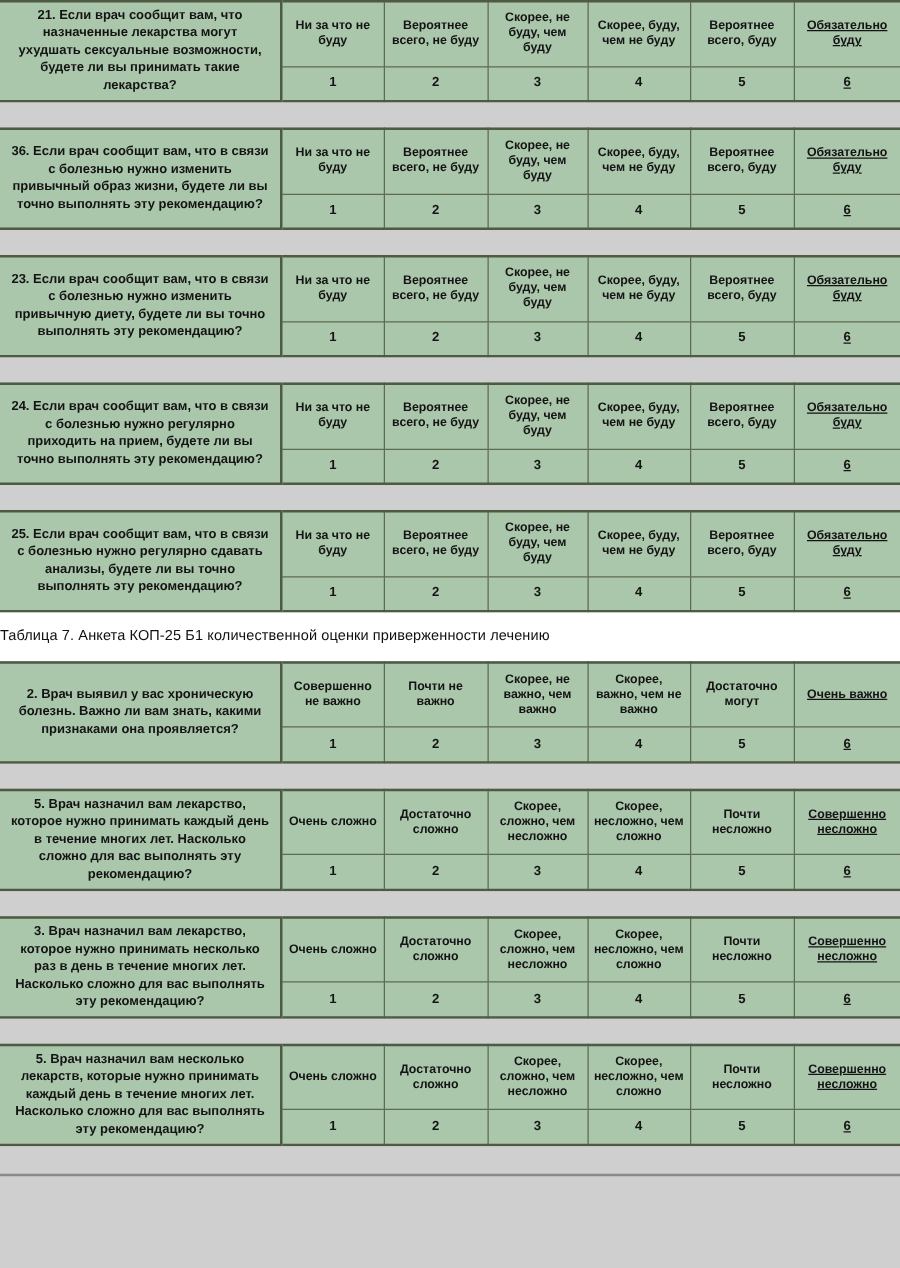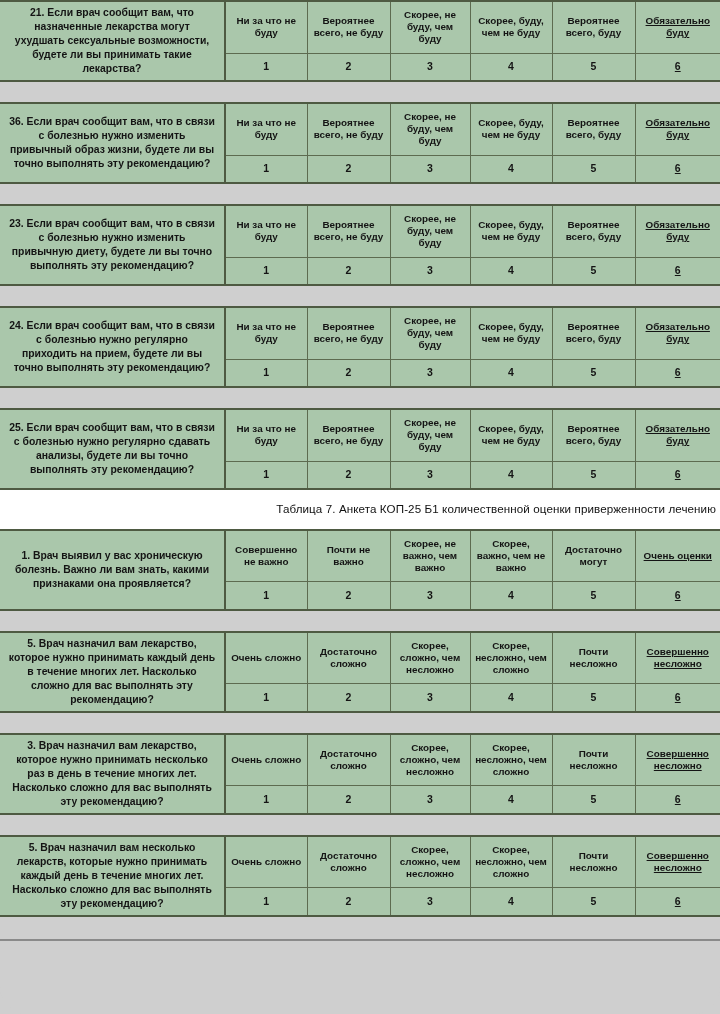--- a/index.html
+++ b/index.html
@@ -75,21 +75,20 @@
 
   .gap {
     height: 20px;
     background: #cfcfcf;
   }
 
   
   .caption-band {
     background: #ffffff;
     padding: 11px 4px 12px 0;
-    text-align: right;
   }
   .caption-band .cap-line {
     color: #111111;
     font-size: 11.6px;
     font-weight: normal;
     line-height: 1.38;
     letter-spacing: 0.1px;
     display: block;
   }
 
@@ -272,27 +271,27 @@
           <col class="c0">
           <col class="c1">
           <col class="c2">
           <col class="c3">
           <col class="c4">
           <col class="c5">
           <col class="c6">
         </colgroup>
         <tbody>
           <tr>
-            <td class="qtext" rowspan="2">1. Врач выявил у вас хроническую болезнь. Важно ли вам знать, какими признаками она проявляется?</td>
+            <td class="qtext" rowspan="2">2. Врач выявил у вас хроническую болезнь. Важно ли вам знать, какими признаками она проявляется?</td>
             <td class="optlabel">Совершенно не важно</td>
             <td class="optlabel">Почти не важно</td>
             <td class="optlabel">Скорее, не важно, чем важно</td>
             <td class="optlabel">Скорее, важно, чем не важно</td>
             <td class="optlabel">Достаточно могут</td>
-            <td class="optlabel lastcol">Очень оценки</td>
+            <td class="optlabel lastcol">Очень важно</td>
           </tr>
           <tr>
             <td class="optnum">1</td>
             <td class="optnum">2</td>
             <td class="optnum">3</td>
             <td class="optnum">4</td>
             <td class="optnum">5</td>
             <td class="optnum lastcol">6</td>
           </tr>
         </tbody>

